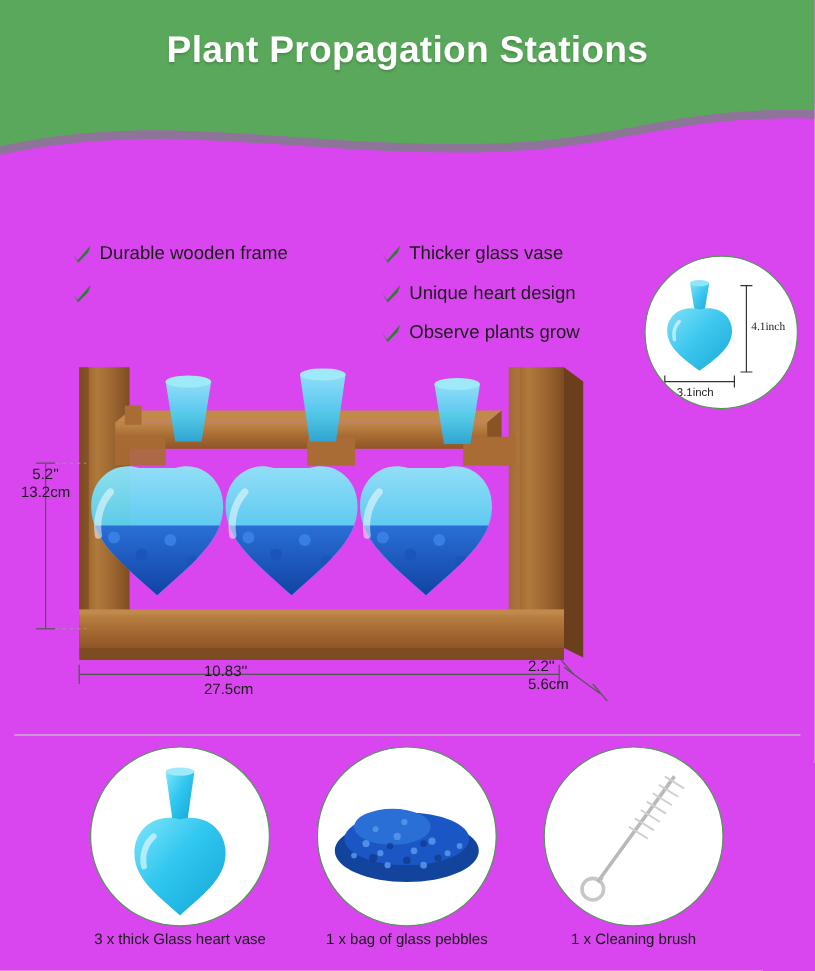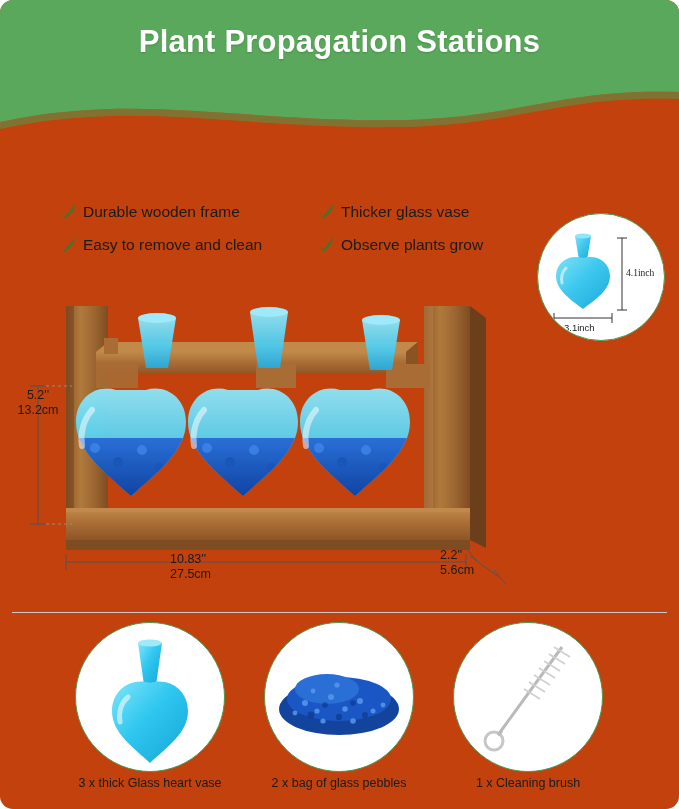--- a/index.html
+++ b/index.html
@@ -11,23 +11,22 @@
     height: 809px;
     background: #ffffff;
     font-family: "Liberation Sans", sans-serif;
     overflow: hidden;
     position: relative;
   }
   .page {
     position: relative;
     width: 679px;
     height: 809px;
-    background: #c2410c;
+    background: #d946ef;
     overflow: hidden;
-    border-radius: 13px;
   }
 
   
   .header {
     position: absolute;
     left: 0; top: 0;
     width: 679px;
     height: 132px;
     overflow: hidden;
   }
@@ -209,32 +208,39 @@
             </svg>
         </span>
         <span class="feat-text">Durable wooden frame</span>
       </div>
       <div class="feat-row">
         <span class="check">
           <svg width="20" height="20" viewBox="0 0 20 20">
               <path d="M2.5 9.5 L6.5 15 L17.5 2.5 L15.5 8.5 L7 17 Z" fill="#2e7d32"></path>
             </svg>
         </span>
-        <span class="feat-text">Easy to remove and clean</span>
       </div>
     </div>
 
     <div class="feat-col right">
       <div class="feat-row">
         <span class="check">
           <svg width="20" height="20" viewBox="0 0 20 20">
               <path d="M2.5 9.5 L6.5 15 L17.5 2.5 L15.5 8.5 L7 17 Z" fill="#2e7d32"></path>
             </svg>
         </span>
         <span class="feat-text">Thicker glass vase</span>
+      </div>
+      <div class="feat-row">
+        <span class="check">
+          <svg width="20" height="20" viewBox="0 0 20 20">
+              <path d="M2.5 9.5 L6.5 15 L17.5 2.5 L15.5 8.5 L7 17 Z" fill="#2e7d32"></path>
+            </svg>
+        </span>
+        <span class="feat-text">Unique heart design</span>
       </div>
       <div class="feat-row">
         <span class="check">
           <svg width="20" height="20" viewBox="0 0 20 20">
               <path d="M2.5 9.5 L6.5 15 L17.5 2.5 L15.5 8.5 L7 17 Z" fill="#2e7d32"></path>
             </svg>
         </span>
         <span class="feat-text">Observe plants grow</span>
       </div>
     </div>
@@ -435,21 +441,21 @@
           </g>
           <g fill="#0d3580" opacity="0.6">
             <circle cx="46" cy="92" r="3.4"></circle>
               <circle cx="74" cy="94" r="3.2"></circle>
             <circle cx="100" cy="92" r="3"></circle>
               <circle cx="60" cy="82" r="2.8"></circle>
             <circle cx="88" cy="80" r="2.8"></circle>
           </g>
         </svg>
       </div>
-      <div class="circle-caption">2 x bag of glass pebbles</div>
+      <div class="circle-caption">1 x bag of glass pebbles</div>
     </div>
 
     <div class="circle-item" style="left:453px;">
       <div class="circle">
         <svg width="148" height="148" viewBox="0 0 148 148">
           <line x1="108" y1="24" x2="44" y2="112" stroke="#b9b9b9" stroke-width="3"></line>
           <g stroke="#cfcfcf" stroke-width="1.6">
             <line x1="100" y1="24" x2="116" y2="34"></line>
             <line x1="95" y1="31" x2="111" y2="41"></line>
             <line x1="90" y1="38" x2="106" y2="48"></line>

